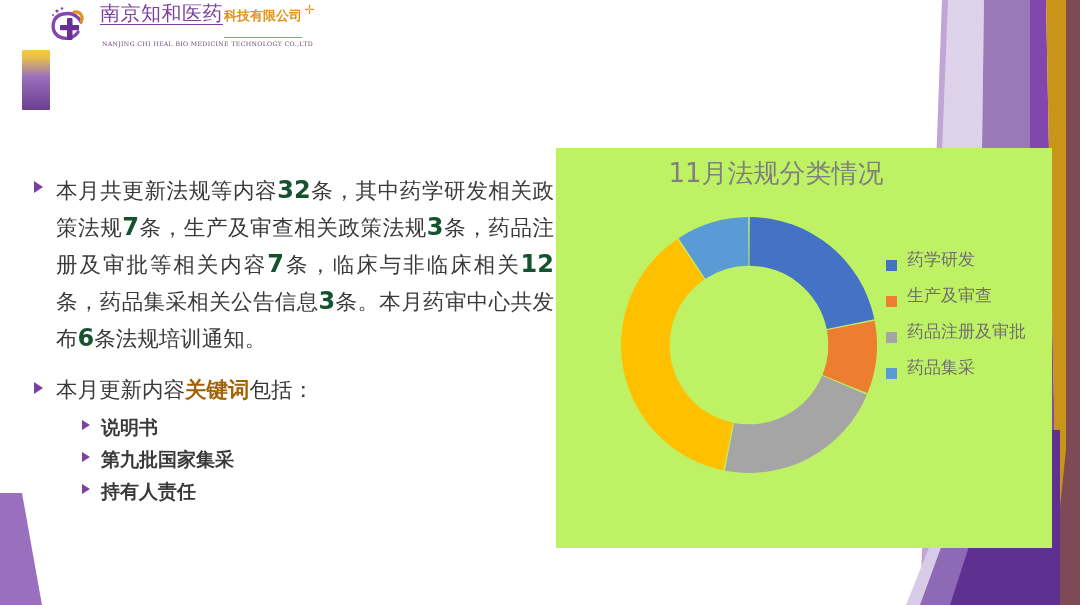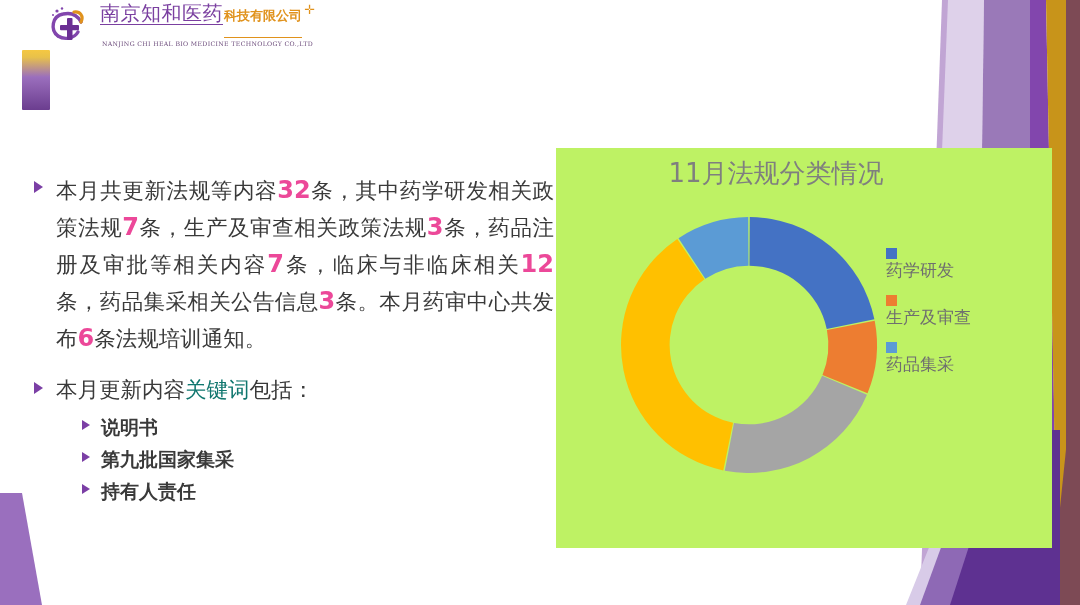--- a/index.html
+++ b/index.html
@@ -53,39 +53,39 @@
   .tri{
     flex:0 0 auto;width:0;height:0;
     border-left:9px solid #7b3fa5;border-top:6px solid transparent;border-bottom:6px solid transparent;
     margin-top:9px;margin-right:13px;
   }
   .tri.sub{border-left-color:#7b3fa5;border-left-width:8px;border-top-width:5.5px;border-bottom-width:5.5px;margin-top:7px;margin-right:11px;}
   .p1{
     font-size:21.5px;line-height:36px;color:#3a3a3a;
     text-align:justify;flex:1;letter-spacing:0px;
   }
-  .num{font-weight:bold;color:#ec4899;font-size:24px;}
+  .num{font-weight:bold;color:#14532d;font-size:24px;}
   .p2{font-size:21.5px;line-height:34px;color:#3a3a3a;flex:1;}
-  .kw{font-weight:normal;color:#0f766e;}
+  .kw{font-weight:bold;color:#a16207;}
   .sub-list{margin-left:48px;margin-top:6px;}
   .sub-row{display:flex;align-items:flex-start;margin-bottom:4px;}
   .sub-txt{font-size:19px;line-height:28px;color:#3a3a3a;font-weight:bold;}
 
   
   .chart-panel{
     position:absolute;left:556px;top:148px;width:496px;height:400px;
     background:#bef264;
   }
   .chart-title{
     position:absolute;left:50px;top:8px;width:340px;text-align:center;
     font-size:26px;color:#7f7f7f;white-space:nowrap;
   }
   .donut{position:absolute;left:58px;top:62px;width:270px;height:270px;}
   .legend{position:absolute;left:330px;top:100px;}
-  .legend-item{display:flex;align-items:flex-start;margin-bottom:13px;flex-direction:column;}
+  .legend-item{display:flex;align-items:flex-end;margin-bottom:13px;}
   .swatch{width:11px;height:11px;flex:0 0 auto;margin-right:10px;}
   .legend-label{font-size:17px;color:#6f6f6f;white-space:nowrap;}
 </style>
 </head>
 <body>
 
 <div class="slide">
 
   <div class="deco">
     <svg width="200" height="605" viewBox="0 0 200 605" xmlns="http://www.w3.org/2000/svg">
@@ -175,19 +175,23 @@
     <div class="legend" id="legend">
         <div class="legend-item">
           <span class="swatch" style="background: rgb(68, 114, 196);"></span>
           <span class="legend-label">药学研发</span>
         </div>
         <div class="legend-item">
           <span class="swatch" style="background: rgb(237, 125, 49);"></span>
           <span class="legend-label">生产及审查</span>
         </div>
         <div class="legend-item">
+          <span class="swatch" style="background: rgb(165, 165, 165);"></span>
+          <span class="legend-label">药品注册及审批</span>
+        </div>
+        <div class="legend-item">
           <span class="swatch" style="background: rgb(91, 155, 213);"></span>
           <span class="legend-label">药品集采</span>
         </div>
       </div>
   </div>
 
 </div>
 
 </body></html>

